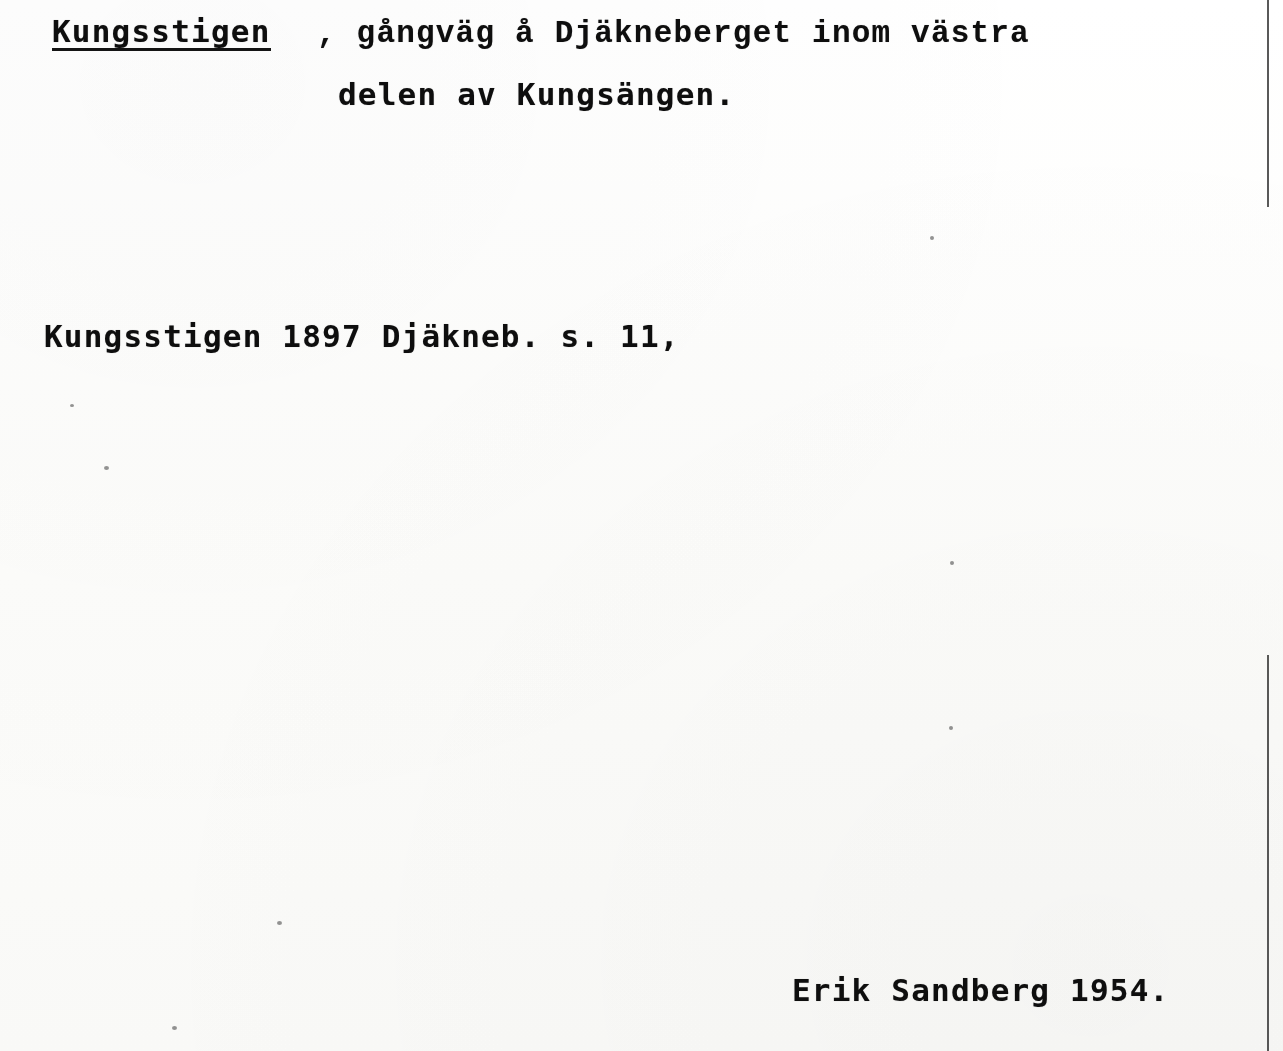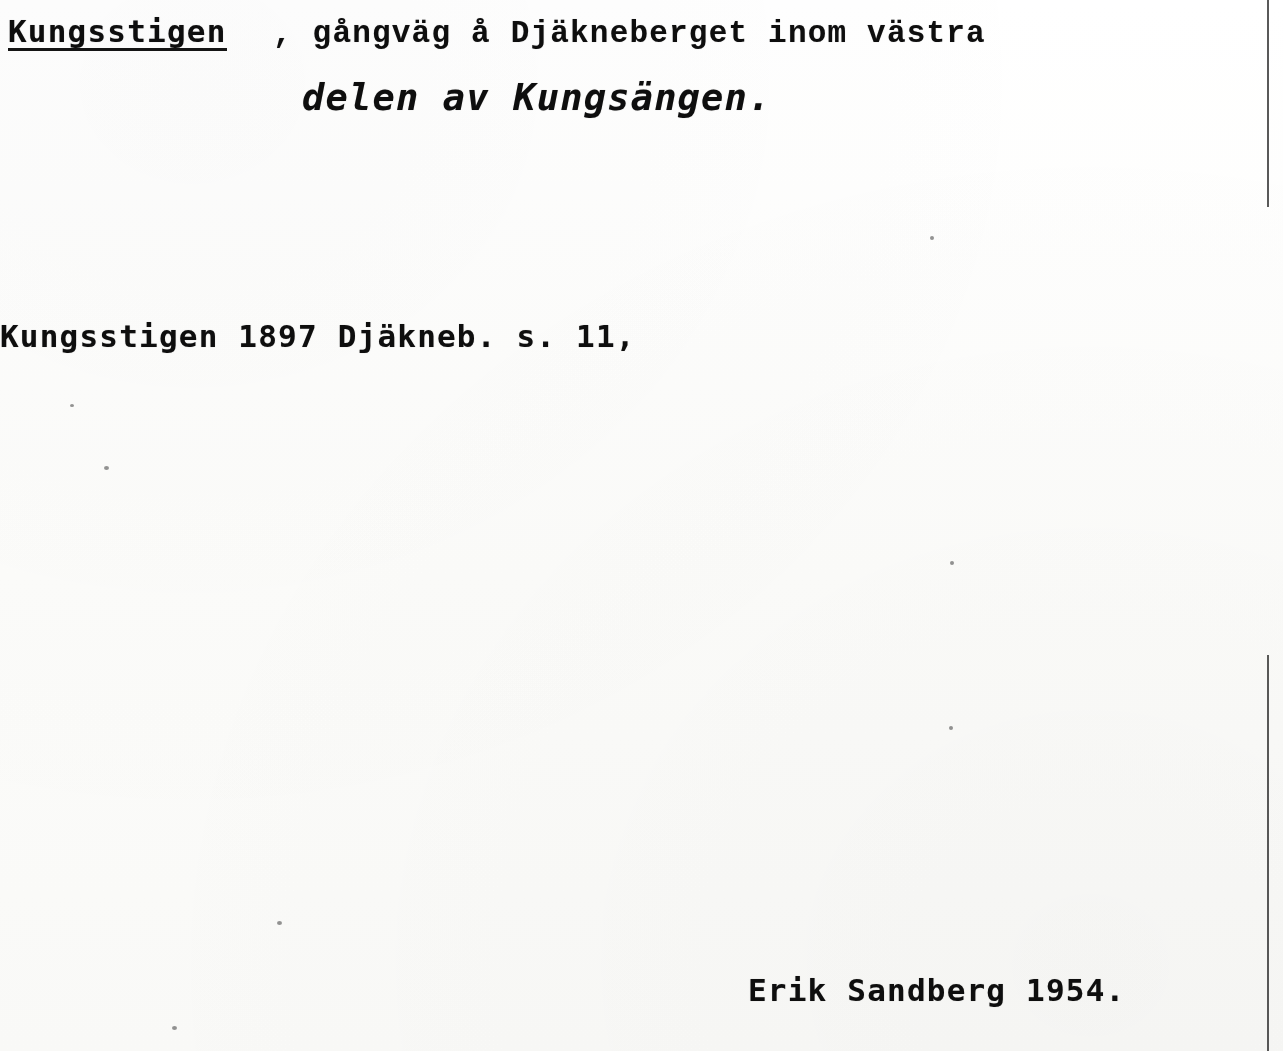--- a/index.html
+++ b/index.html
@@ -47,41 +47,41 @@
   }
 
   .type-line {
     position: absolute;
     white-space: pre;
     font-family: "DejaVu Sans Mono", monospace;
     font-weight: 700;
     letter-spacing: 1.2px;
     color: #0e0e0e;
     text-shadow: 0 0 1px rgba(0,0,0,0.28);
+    margin-left: 44px;
   }
 
   #title-term {
     left: 8px;
     top: 16px;
     font-size: 31px;
     border-bottom: 3px solid #141414;
     padding-bottom: 1px;
     line-height: 1.0;
   }
   #title-rest {
     left: 273px;
     top: 16px;
     font-size: 31px;
     font-family: Liberation Mono, monospace;
   }
   #title-line2 {
-    left: 302px;
+    left: 294px;
     top: 76px;
-    font-size: 37px;
-    font-style: italic;
+    font-size: 31px;
   }
   #place-line {
     left: 640px;
     top: 134px;
     font-size: 31px;
   }
   #source-line {
     left: 0px;
     top: 318px;
     font-size: 31px;

